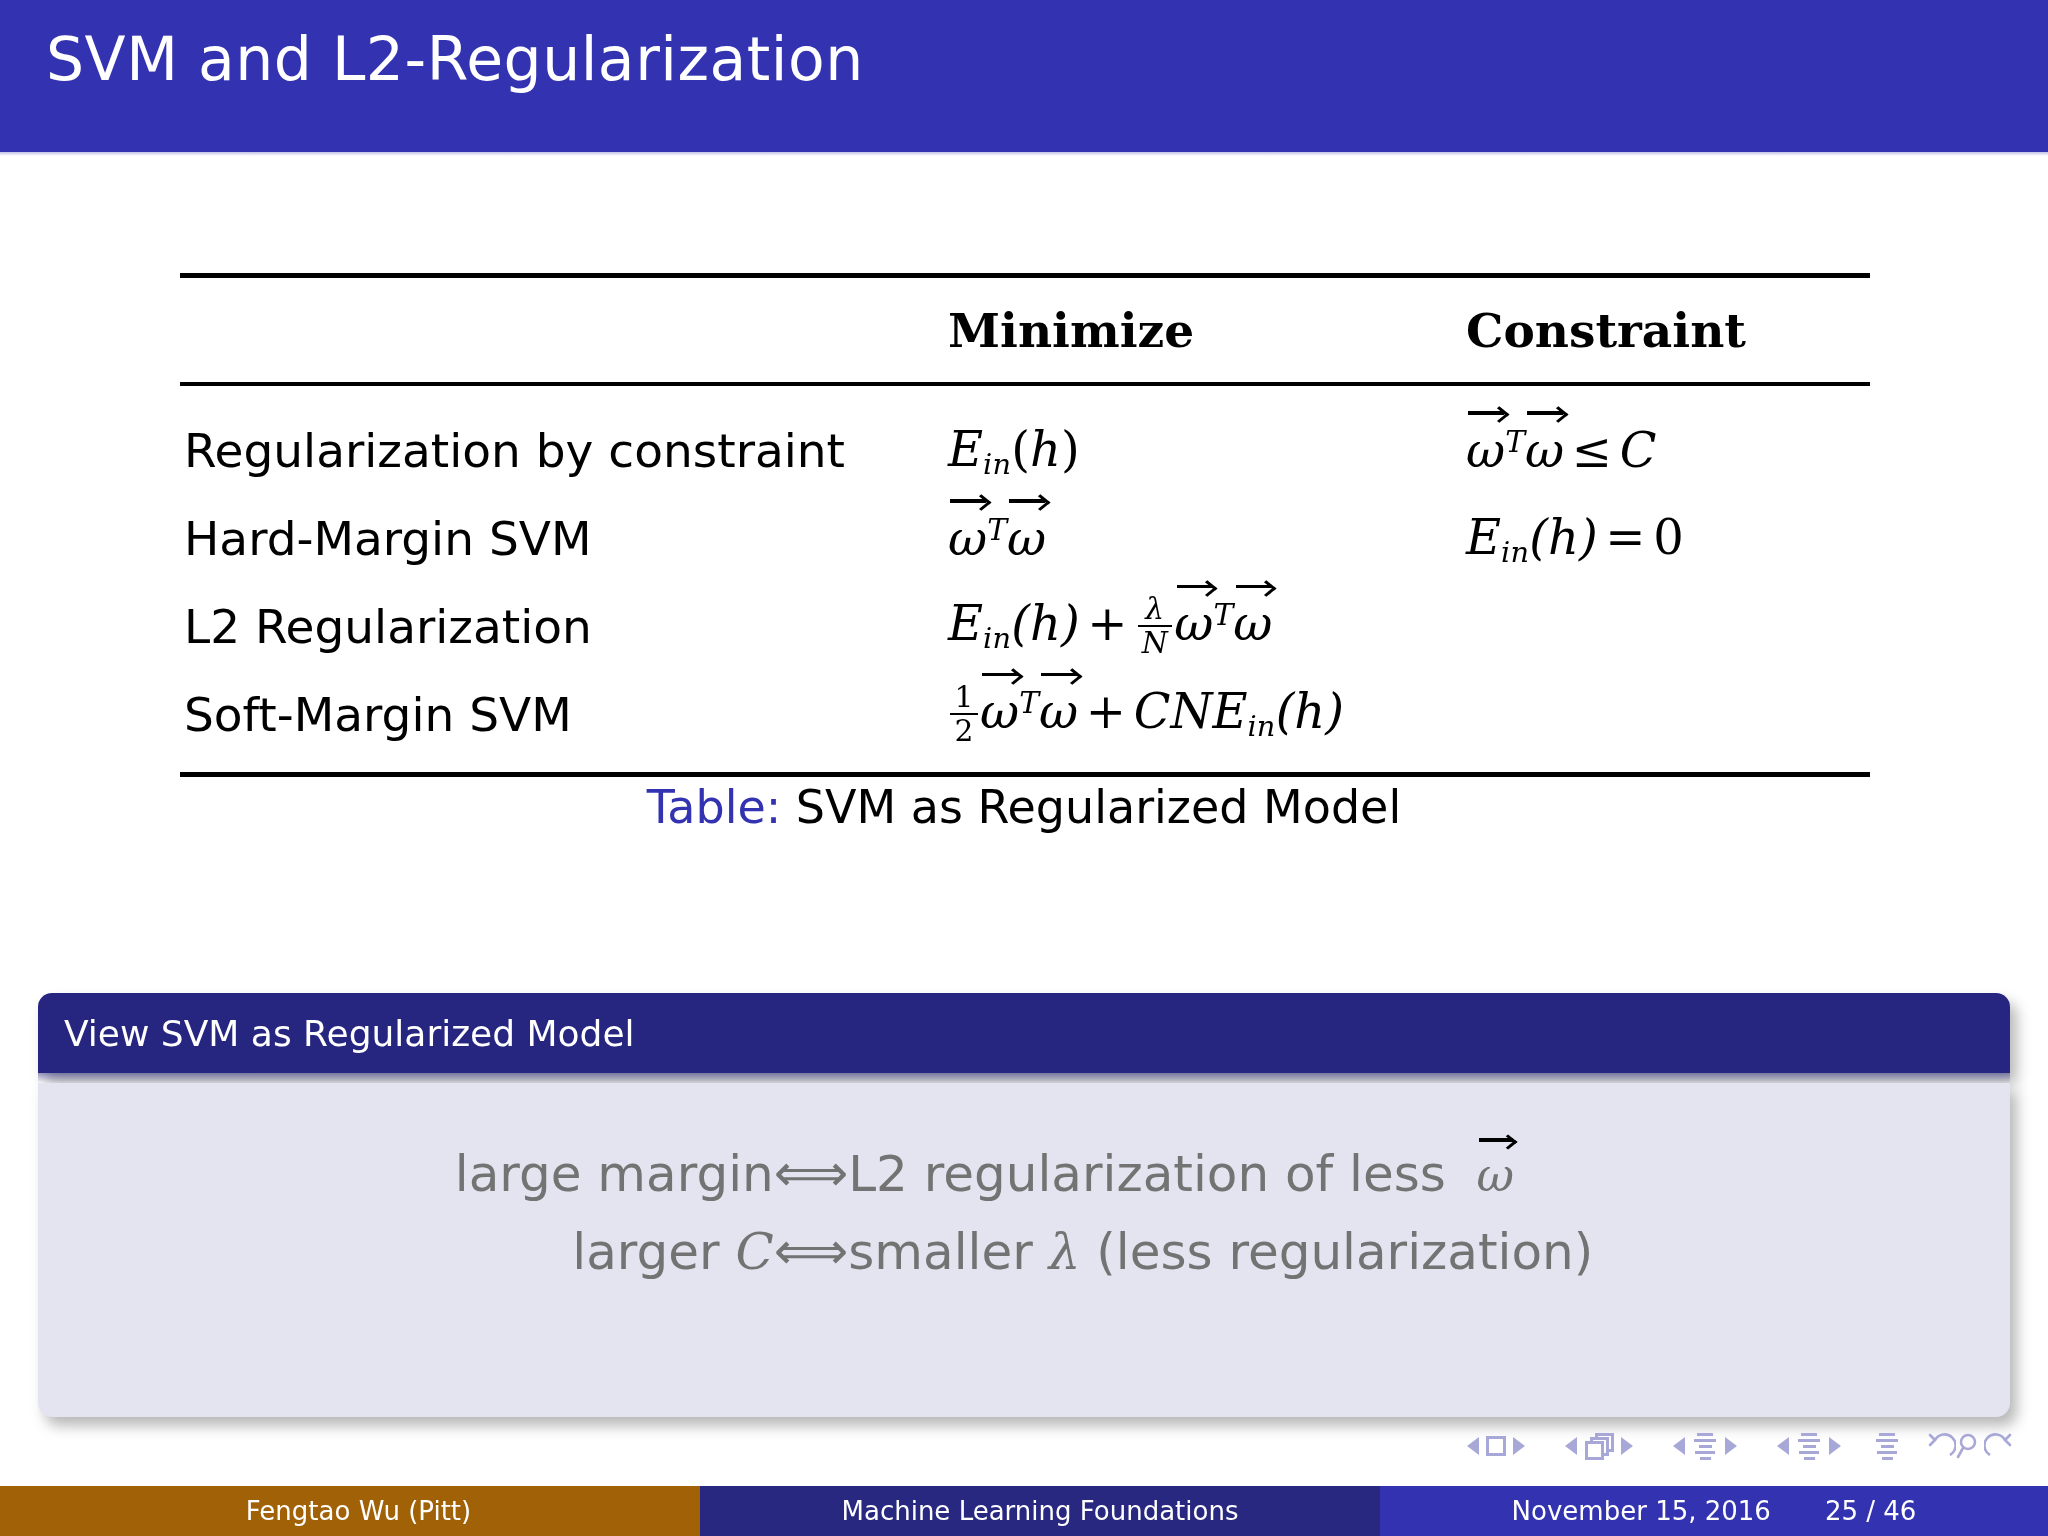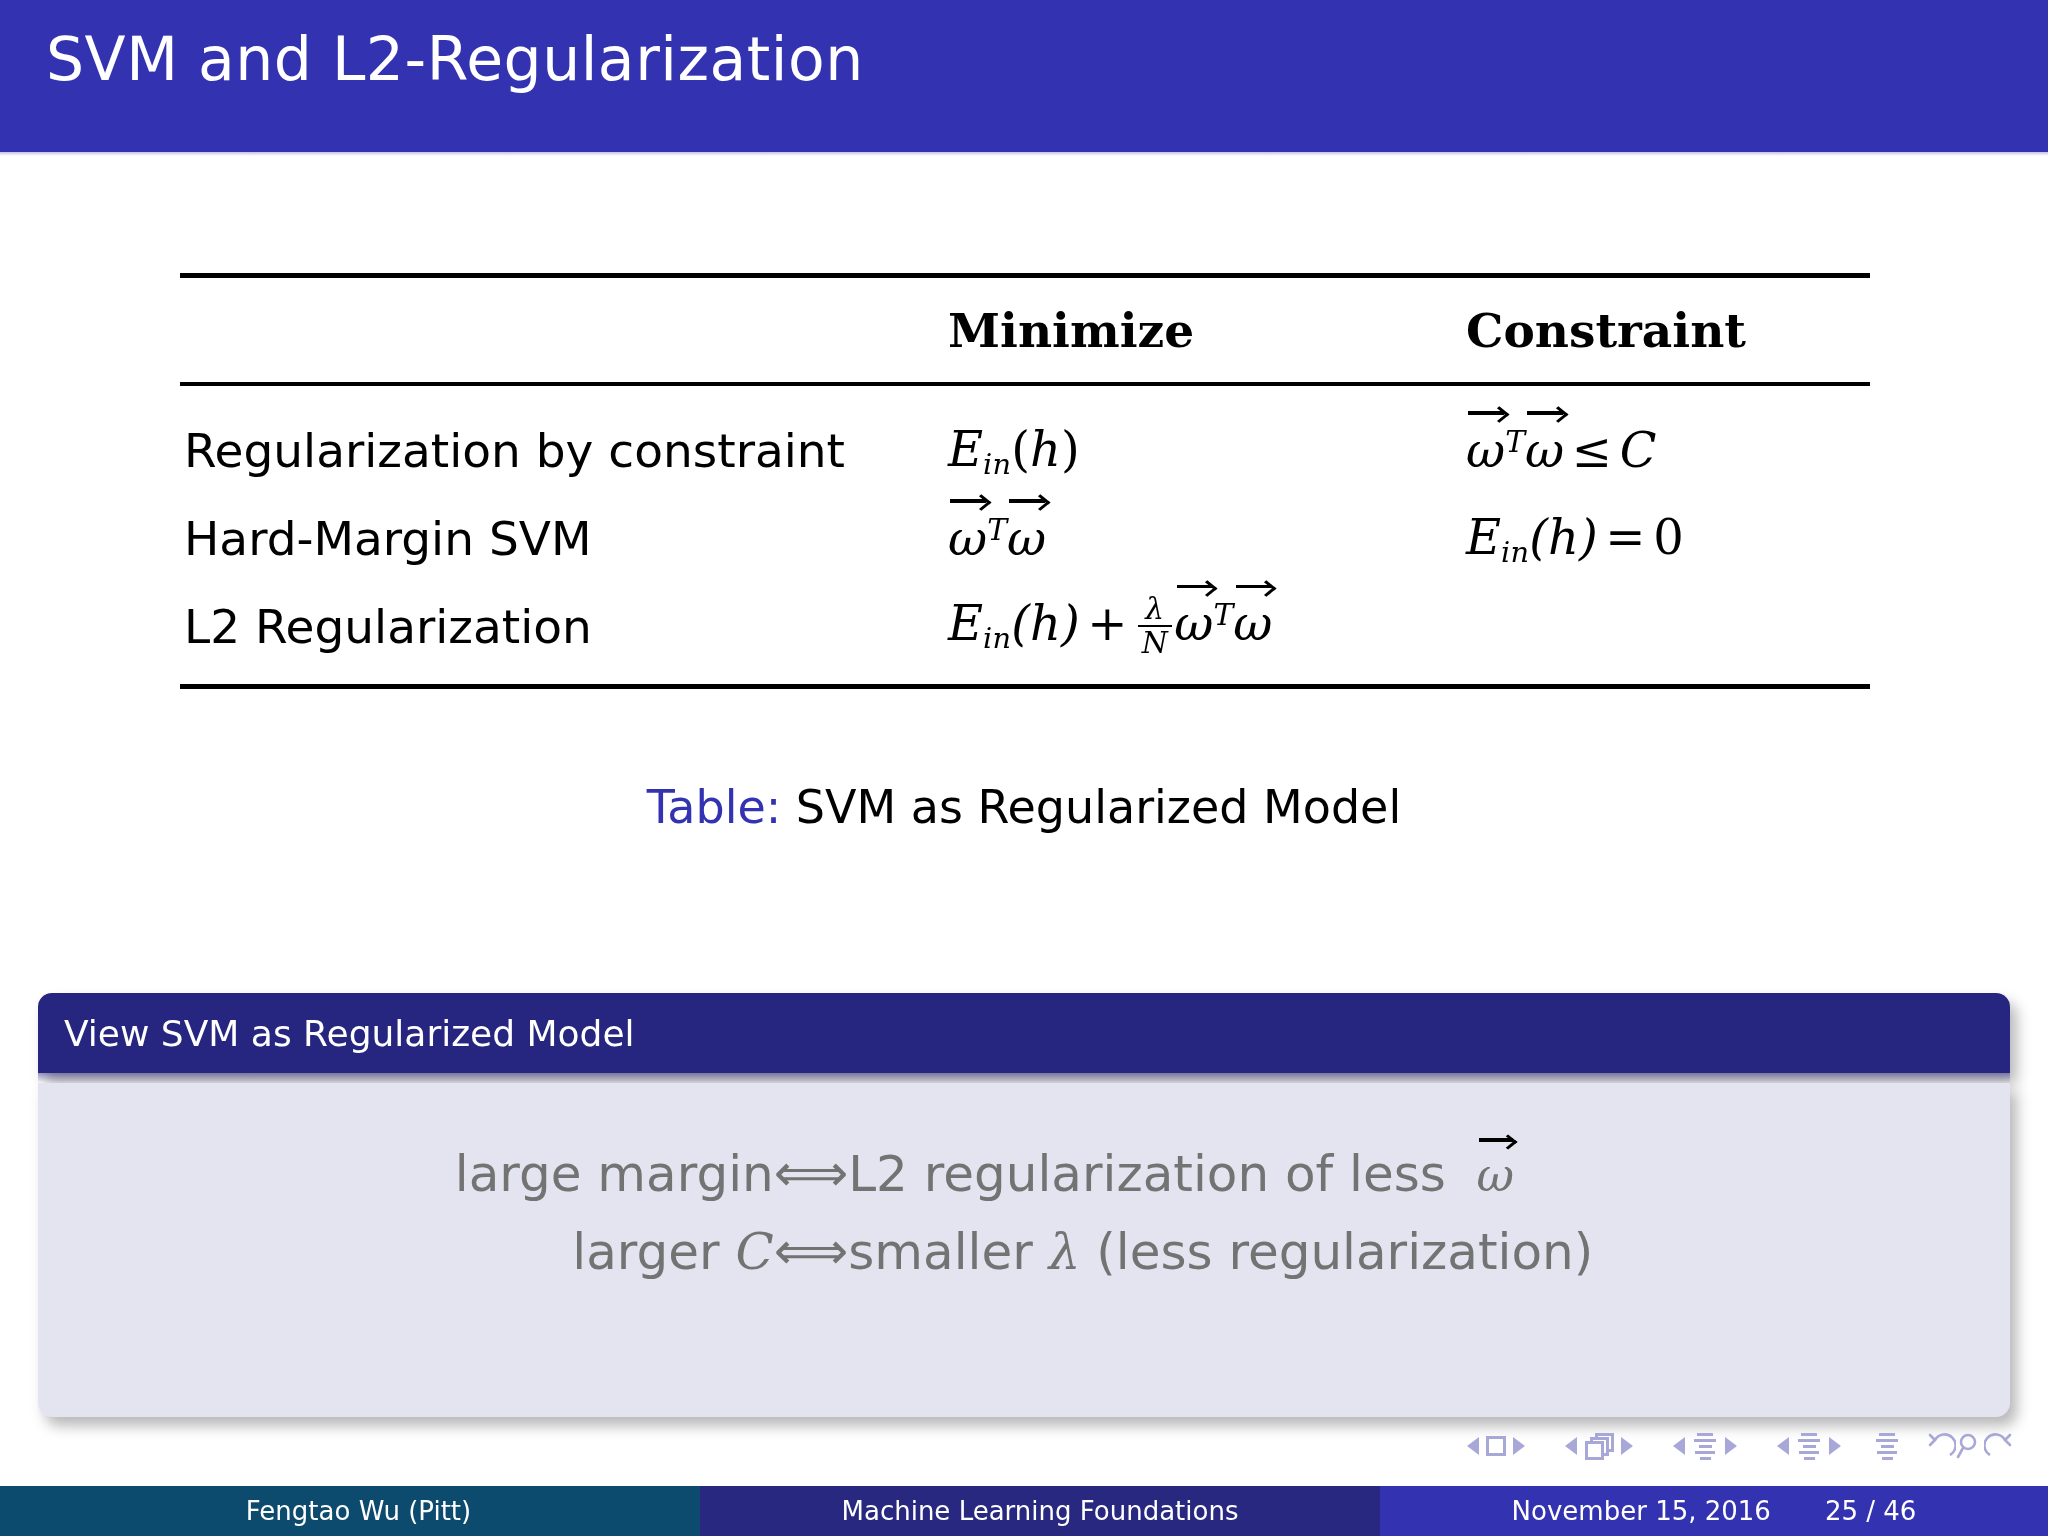--- a/index.html
+++ b/index.html
@@ -285,21 +285,21 @@
     display: flex;
     align-items: center;
     justify-content: center;
     color: #ffffff;
     font-size: 26px;
     font-family: "DejaVu Sans", sans-serif;
     white-space: nowrap;
     height: 100%;
     box-sizing: border-box;
   }
-  #f-author { width: 700px; background: #0c4a6e; padding-left: 17px; }
+  #f-author { width: 700px; background: #a16207; padding-left: 17px; }
   #f-title  { width: 680px; background: #282880; }
   #f-meta   { width: 668px; background: #3333B2; gap: 54px; }
   #f-meta .f-date {}
   #f-meta .f-page {}
 </style>
 </head>
 <body>
 
 <div id="title-bar">
   <div id="title-text">SVM and L2-Regularization</div>
@@ -352,20 +352,27 @@
       </tr>
 
       <tr class="body-row">
         <td class="cell-label">L2 Regularization</td>
         <td class="cell-min">
           <span class="math"><span style="font-style:italic">E</span><span class="sub">in</span>(<span>h</span>)<span class="op">+</span><span class="frac"><span class="num">λ</span><span class="den">N</span></span><span class="vec">ω</span><span class="sup">T</span><span class="vec">ω</span></span>
         </td>
         <td class="cell-con"></td>
       </tr>
 
+      <tr class="body-row">
+        <td class="cell-label">Soft-Margin SVM</td>
+        <td class="cell-min">
+          <span class="math"><span class="frac"><span class="num" style="font-style:normal">1</span><span class="den" style="font-style:normal">2</span></span><span class="vec">ω</span><span class="sup">T</span><span class="vec">ω</span><span class="op">+</span><span>CNE</span><span class="sub">in</span>(<span>h</span>)</span>
+        </td>
+        <td class="cell-con"></td>
+      </tr>
     </tbody>
   </table>
   <div class="rule-thick"></div>
 </div>
 
 <div id="table-caption">
   <span class="cap-kw">Table:</span>
   <span class="cap-txt">SVM as Regularized Model</span>
 </div>
 

